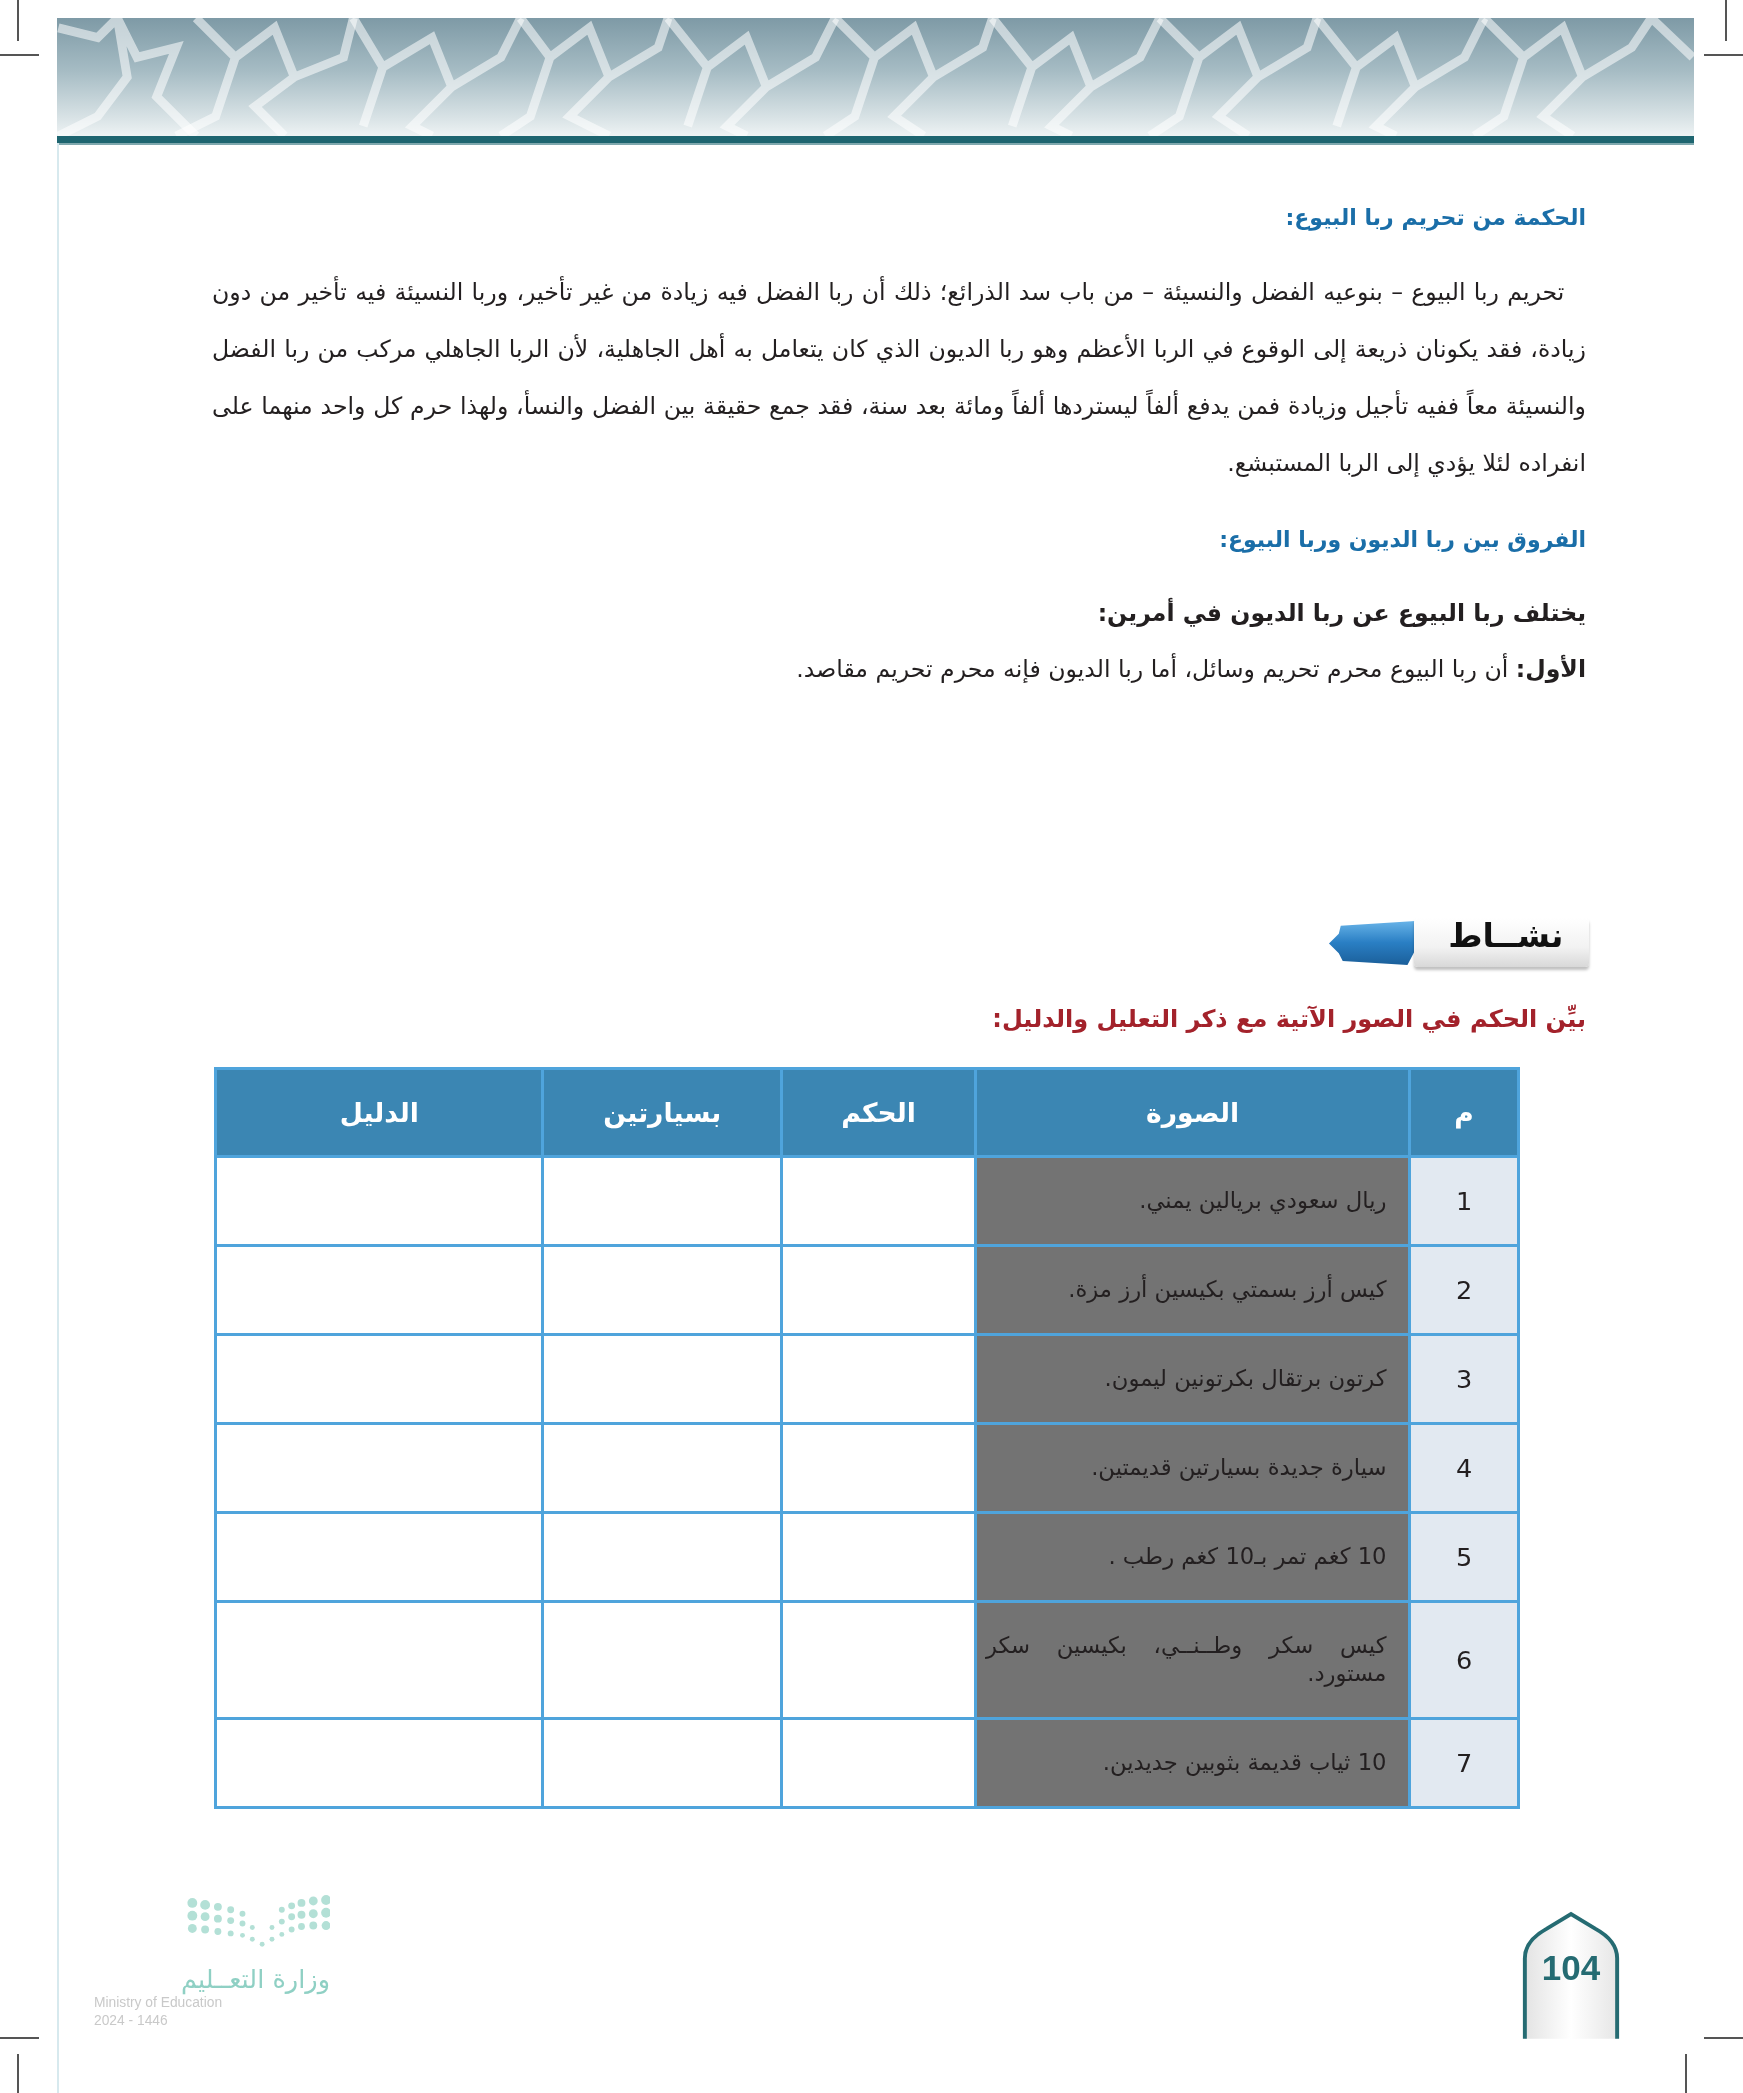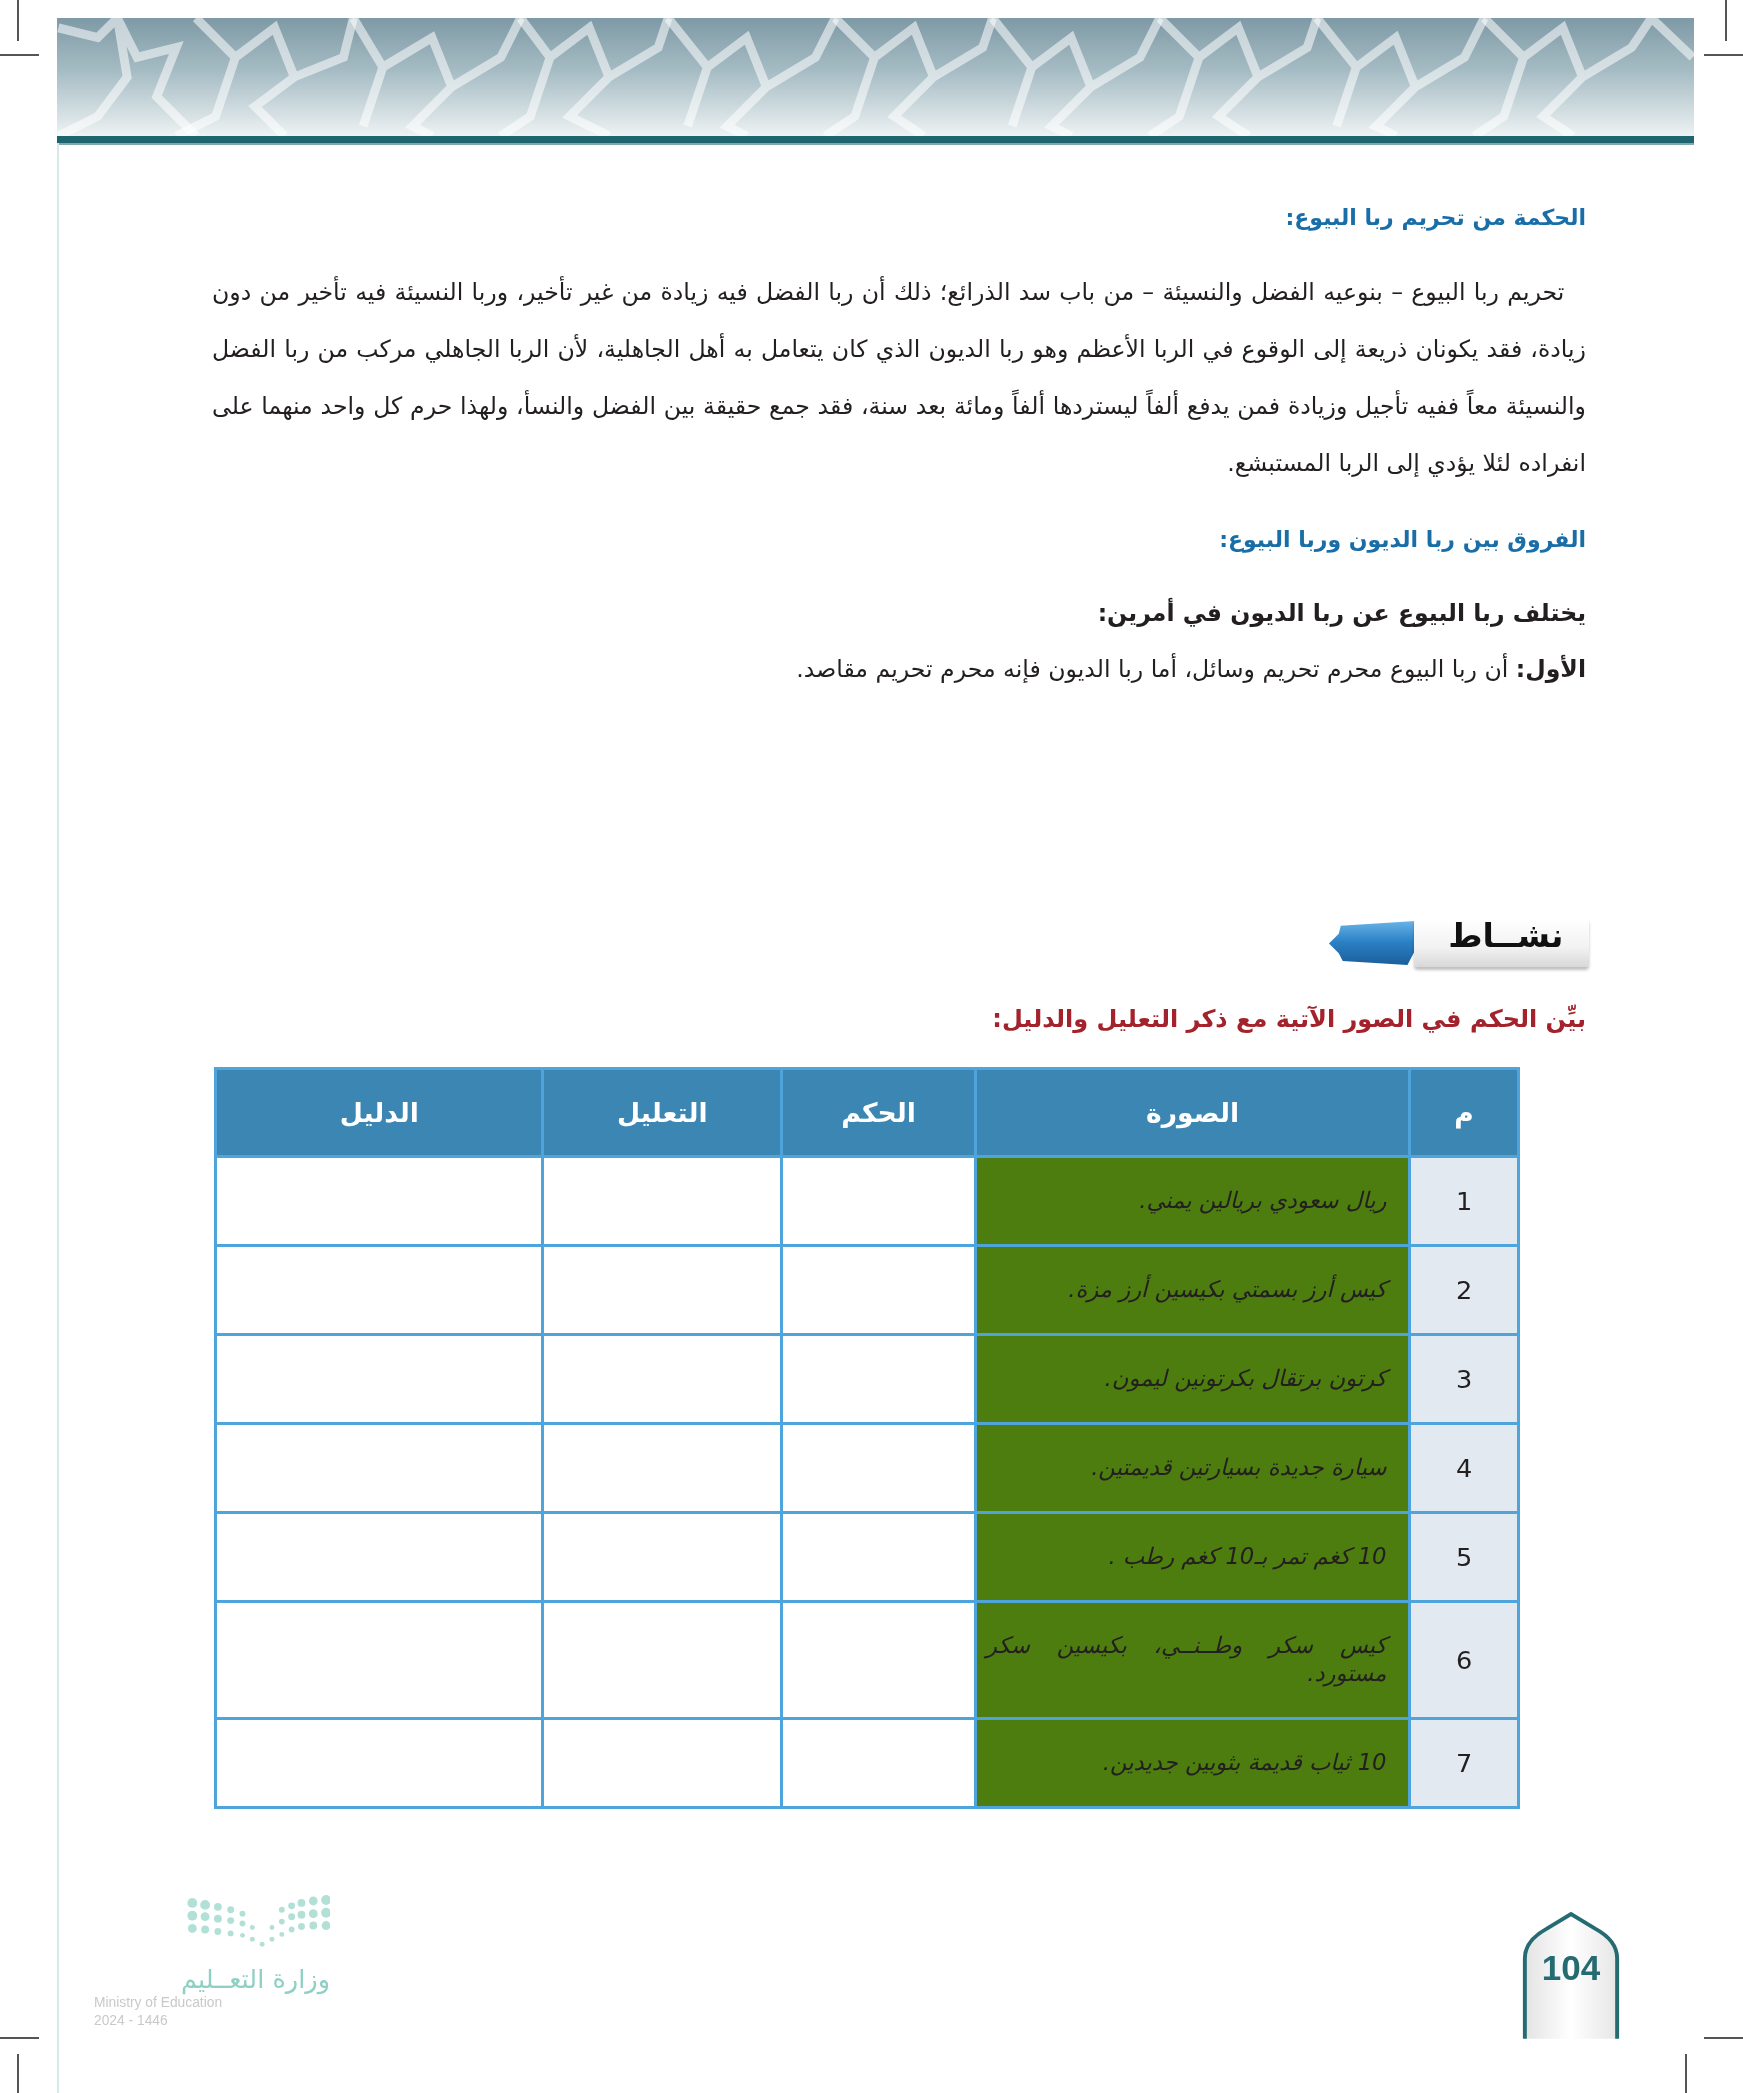--- a/index.html
+++ b/index.html
@@ -65,21 +65,21 @@
     border-collapse: collapse; direction: rtl;
     font-family: "DejaVu Sans", sans-serif;
   }
   table.grid th, table.grid td { border: 3px solid #4fa4dc; }
   table.grid thead th {
     background: #3b86b3; color: #ffffff; font-weight: bold; font-size: 26.6px; height: 85px;
     text-align: center; padding: 0;
   }
   table.grid td { height: 84px; font-size: 22.7px; background: #ffffff; }
   table.grid td.num { background: #e2e9f1; text-align: center; font-size: 25.6px; color: #231f20; }
-  table.grid td.pic { background: #4d7c0f; text-align: right; padding: 0 21.7px 0 19.7px; line-height: 27.6px; font-style: italic; }
+  table.grid td.pic { background: #737373; text-align: right; padding: 0 21.7px 0 19.7px; line-height: 27.6px; }
   table.grid tr.tall td { height: 112px; }
   table.grid td.pic.just { text-align: justify; text-align-last: right; padding-left: 9px; }
   
   .logo { position: absolute; left: 94px; top: 1893px; width: 236px; height: 128px; }
   .logo .ar { position: absolute; right: 0; top: 71px; color: #8fd0c4; font-size: 25.6px; direction: rtl; }
   .logo .en { position: absolute; left: 0; top: 102px; color: #c9c9c9; font-size: 13.8px; font-family: "Liberation Sans", sans-serif; }
   .logo .yr { position: absolute; left: 0; top: 120px; color: #c9c9c9; font-size: 13.8px; font-family: "Liberation Sans", sans-serif; }
   .page-badge { position: absolute; left: 1517px; top: 1911px; width: 108px; height: 128px; }
   .page-badge .num {
     position: absolute; left: 0; width: 108px; top: 37px; text-align: center;
@@ -160,21 +160,21 @@
     <col style="width:435px">
     <col style="width:194px">
     <col style="width:239px">
     <col style="width:328px">
   </colgroup>
   <thead>
     <tr>
       <th>م</th>
       <th>الصورة</th>
       <th>الحكم</th>
-      <th>التعليل</th>
+      <th>بسيارتين</th>
       <th>الدليل</th>
     </tr>
   </thead>
   <tbody>
     <tr>
       <td class="num">1</td>
       <td class="pic">ريال سعودي بريالين يمني.</td>
       <td></td>
       <td></td>
       <td></td>

